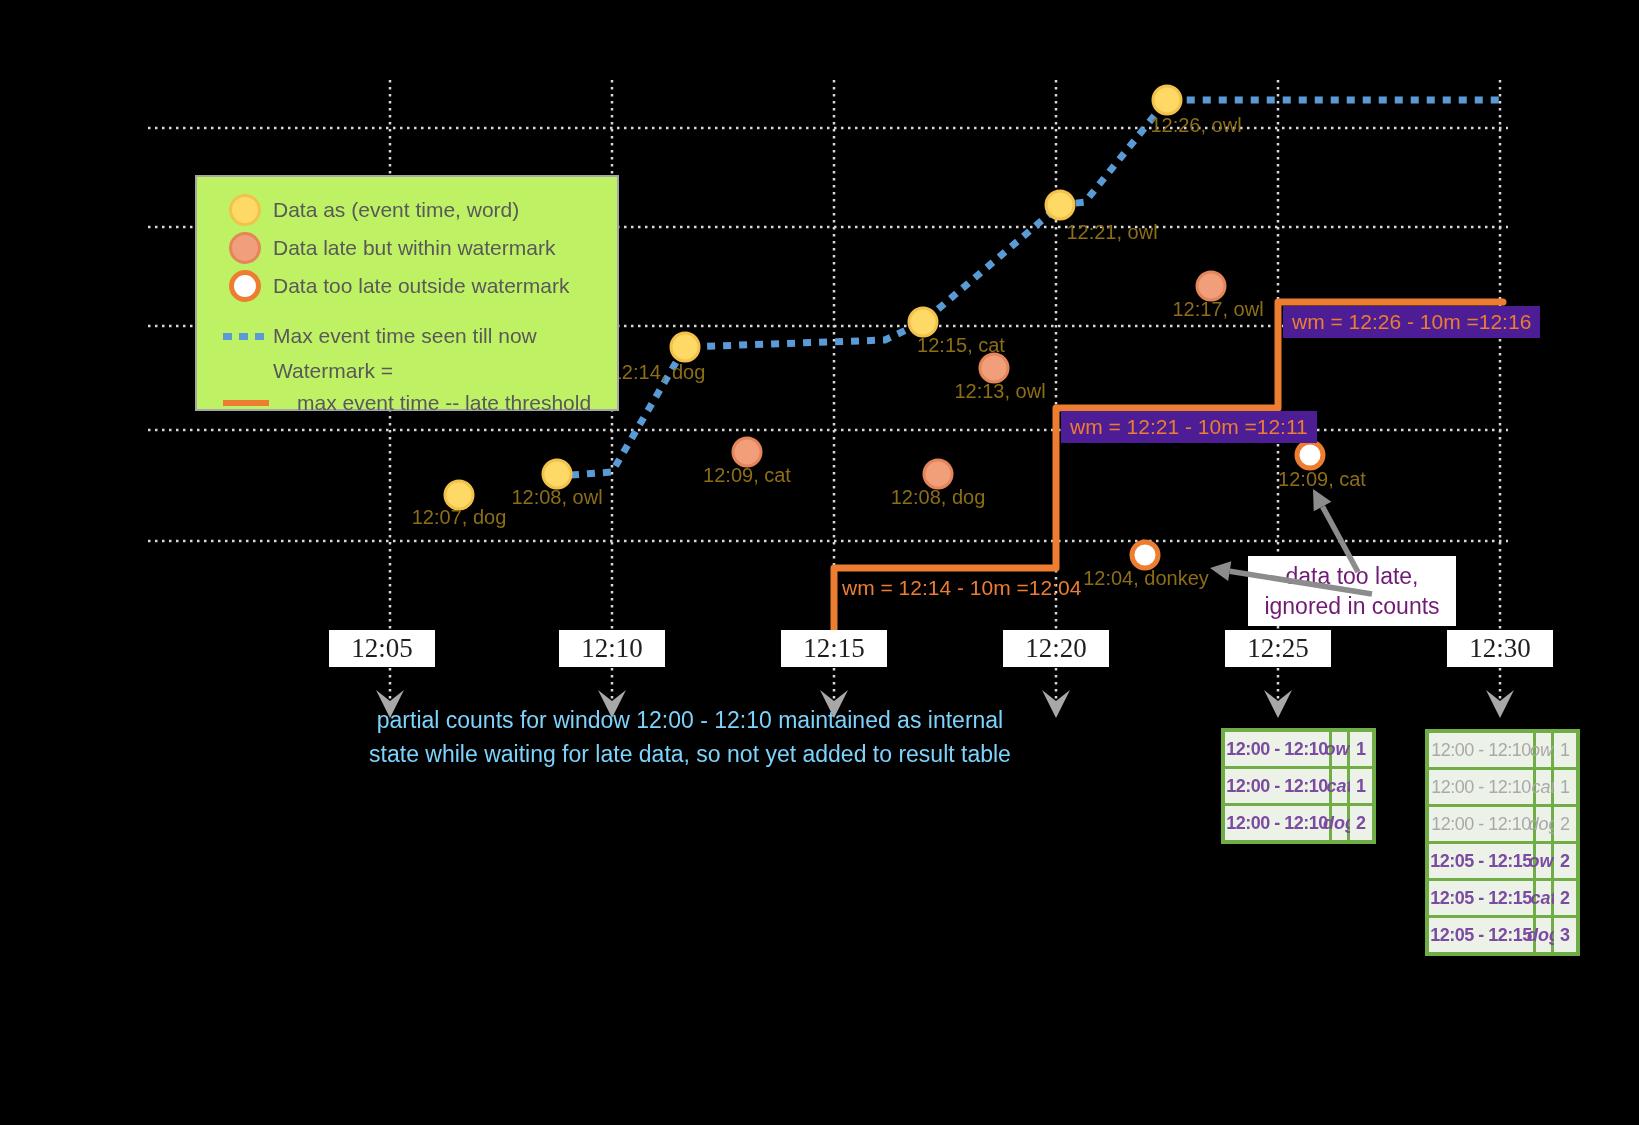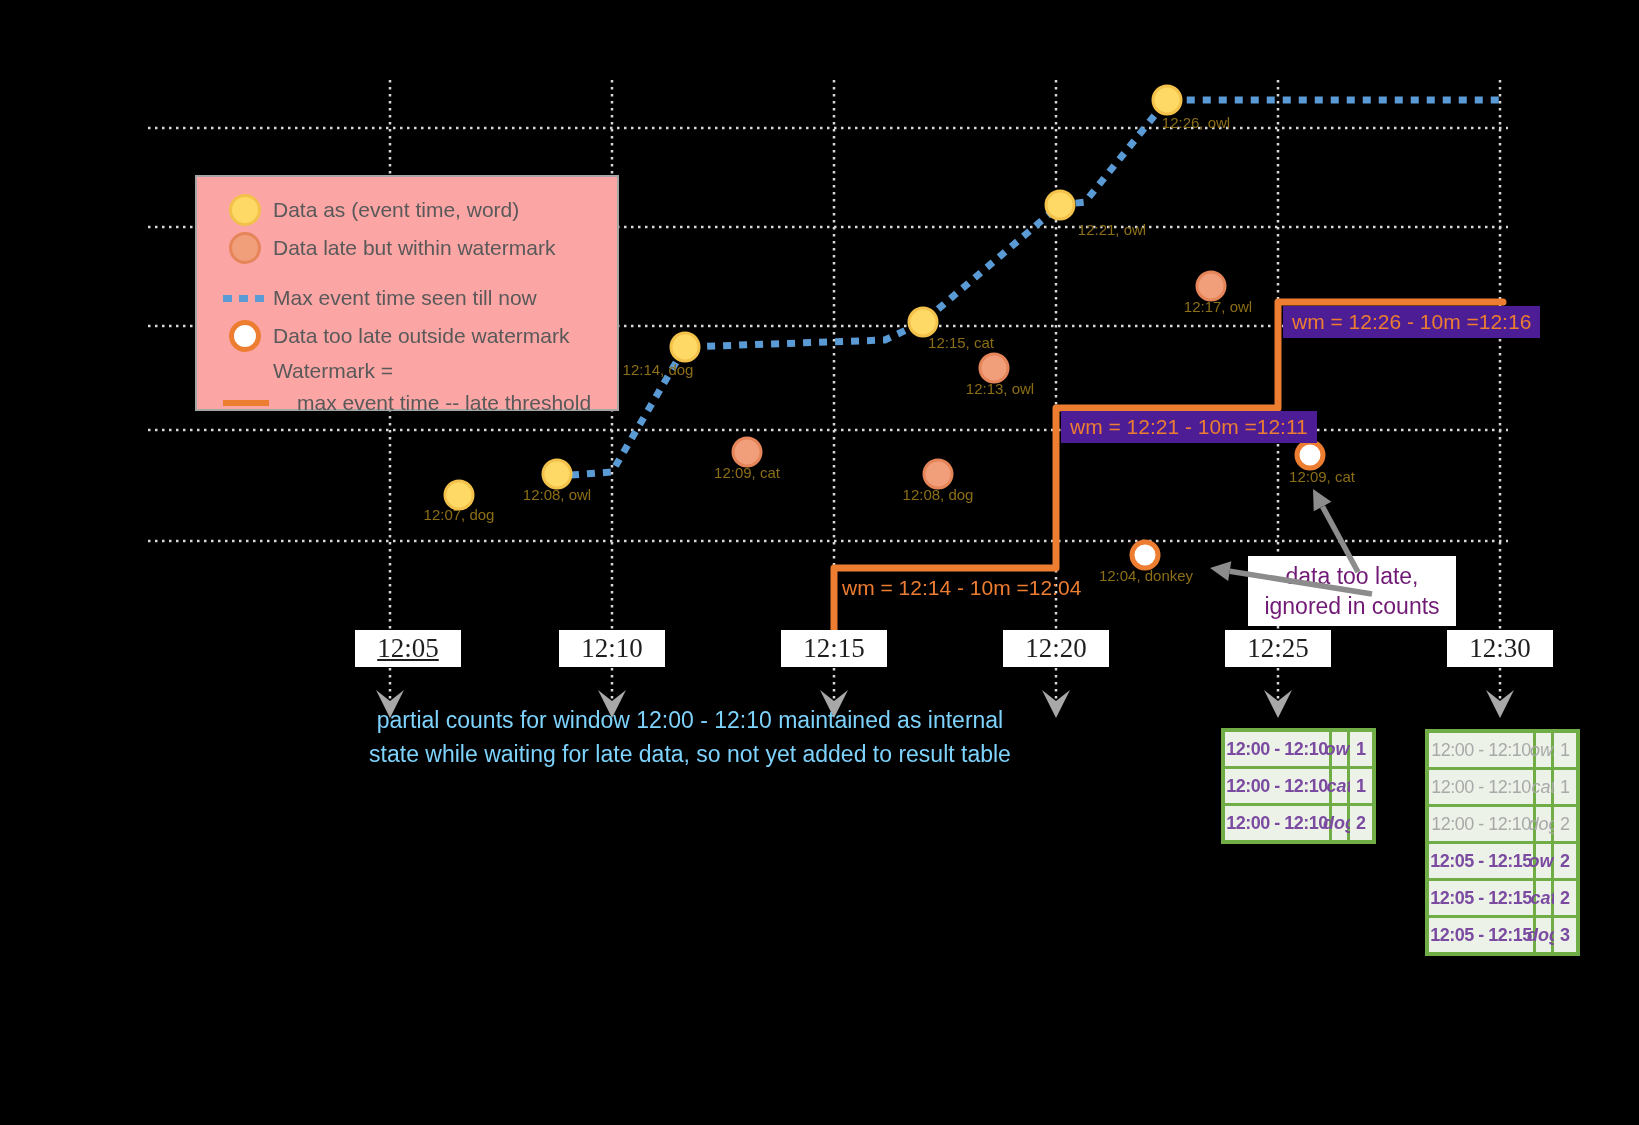--- a/index.html
+++ b/index.html
@@ -3,48 +3,48 @@
 <meta charset="utf-8">
 <style>
   html,body{margin:0;padding:0;background:#000;}
   .canvas{position:relative;width:1639px;height:1125px;background:#000;overflow:hidden;
           font-family:"Liberation Sans",sans-serif;}
   svg.layer{position:absolute;left:0;top:0;}
   #chart-svg{z-index:1;}
   #overlay-svg{z-index:40;pointer-events:none;}
 
   
-  .legend{position:absolute;left:195px;top:175px;width:424px;height:236px;background:#fca5a5;
+  .legend{position:absolute;left:195px;top:175px;width:424px;height:236px;background:#bef264;
           border:2px solid #a6a6a6;z-index:15;box-sizing:border-box;padding:14px 0 0 26px;}
   .lg-row{display:flex;align-items:center;height:38px;color:#595959;font-size:21px;}
   .lg-row.gap{margin-top:12px;}
   .lg-row.sub{height:32px;}
   .sw{width:50px;display:flex;align-items:center;justify-content:flex-start;flex:0 0 50px;}
   .dot{width:26px;height:26px;border-radius:50%;margin-left:6px;}
   .dot.yellow{background:#ffd966;border:3px solid #f2c24a;}
   .dot.salmon{background:#f19e7b;border:3px solid #e58559;}
   .dot.open{background:#fff;border:5px solid #ed7d31;width:22px;height:22px;}
   .swatch-dash{width:46px;height:7px;background:repeating-linear-gradient(90deg,#5b9bd5 0 9px,rgba(0,0,0,0) 9px 16px);}
   .swatch-line{width:46px;height:6px;background:#ed7d31;}
   .lg-indent{margin-left:24px;}
 
   
   .tick{position:absolute;top:630px;width:106px;height:37px;background:#fff;color:#1f1f1f;
         font-family:"Liberation Serif",serif;font-size:27px;text-align:center;line-height:37px;z-index:10;}
-  .t0{left:355px;text-decoration:underline;} .t1{left:559px;} .t2{left:781px;} .t3{left:1003px;} .t4{left:1225px;} .t5{left:1447px;}
+  .t0{left:329px;} .t1{left:559px;} .t2{left:781px;} .t3{left:1003px;} .t4{left:1225px;} .t5{left:1447px;}
 
   
   .wm-label{position:absolute;color:#ed7d31;font-size:21px;z-index:14;white-space:nowrap;}
   .wm-label.boxed{background:#4c1d95;padding:4px 9px;}
   .wm1{left:842px;top:576px;}
   .wm2{left:1061px;top:411px;}
   .wm3{left:1283px;top:306px;}
 
   
-  .pt-label{position:absolute;color:#8c6e17;font-size:15px;white-space:nowrap;z-index:12;
+  .pt-label{position:absolute;color:#8c6e17;font-size:20px;white-space:nowrap;z-index:12;
             transform:translateX(-50%);}
 
   
   .red1{position:absolute;left:270px;top:703px;width:840px;text-align:center;color:#7dd3fc;
         font-size:23px;line-height:34px;z-index:12;}
   .red2{position:absolute;left:610px;top:820px;width:680px;text-align:center;color:#c00000;
         font-size:23px;line-height:34px;z-index:12;}
   .red2 .emph{font-weight:bold;font-style:italic;}
 
   
@@ -110,31 +110,31 @@
           <span class="dot yellow"></span>
         </span>
       <span>Data as (event time, word)</span>
     </div>
     <div class="lg-row">
       <span class="sw">
           <span class="dot salmon"></span>
         </span>
       <span>Data late but within watermark</span>
     </div>
+    <div class="lg-row">
+      <span class="sw">
+          <span class="dot open"></span>
+        </span>
+      <span>Data too late outside watermark</span>
+    </div>
     <div class="lg-row gap">
       <span class="sw">
           <span class="swatch-dash"></span>
         </span>
       <span>Max event time seen till now</span>
-    </div>
-    <div class="lg-row">
-      <span class="sw">
-          <span class="dot open"></span>
-        </span>
-      <span>Data too late outside watermark</span>
     </div>
     <div class="lg-row sub">
       <span class="sw"></span>
       <span>Watermark =</span>
     </div>
     <div class="lg-row sub">
       <span class="sw">
           <span class="swatch-line"></span>
         </span>
       <span class="lg-indent">max event time -- late threshold</span>

